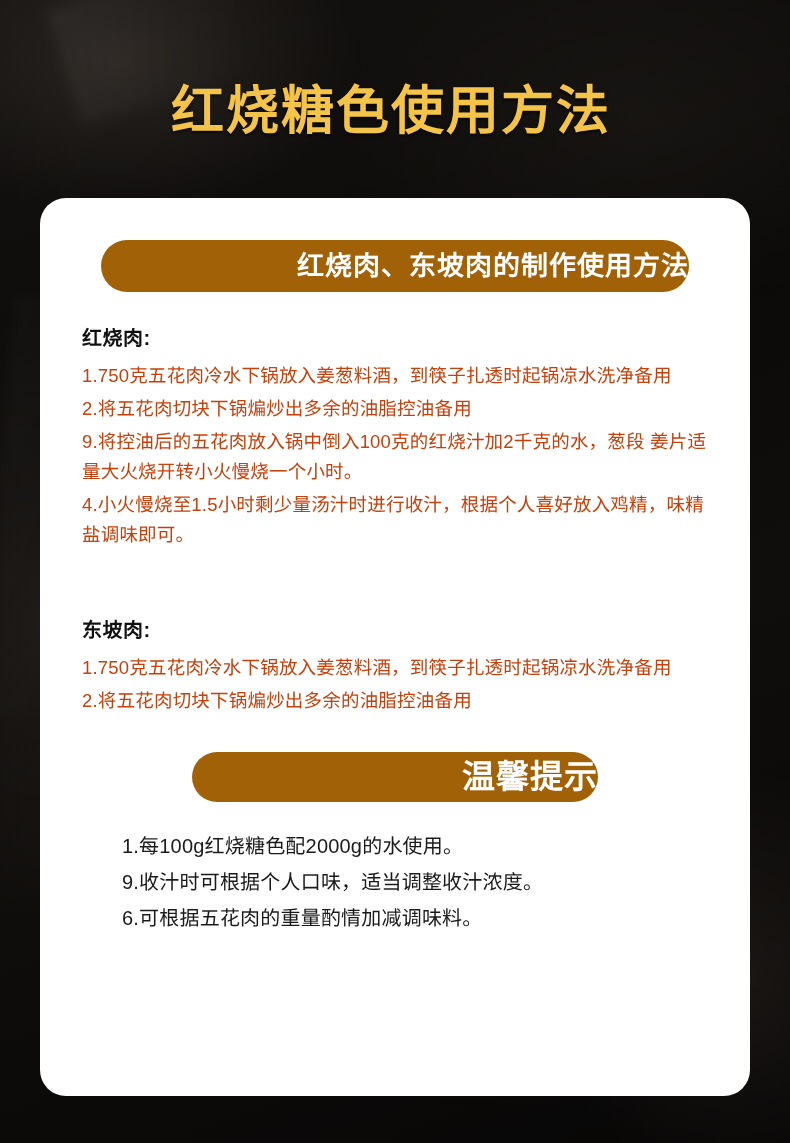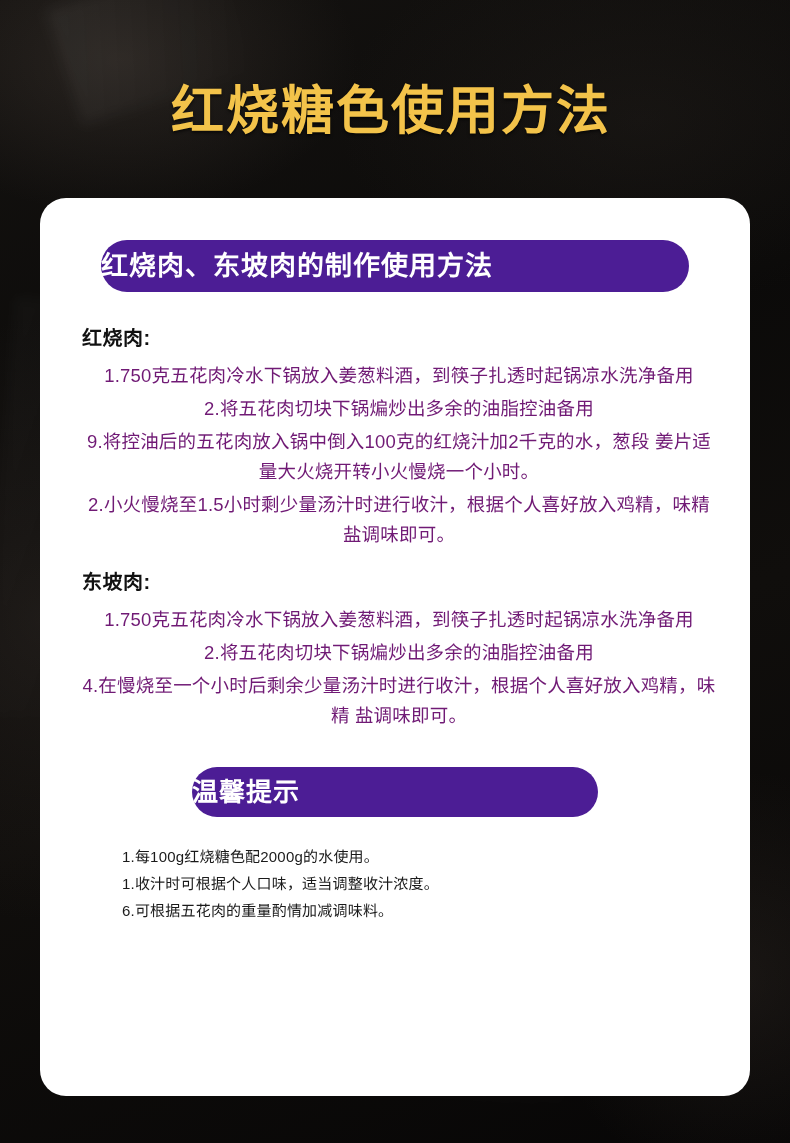--- a/index.html
+++ b/index.html
@@ -65,63 +65,62 @@
     height: 898px;
     background: #ffffff;
     border-radius: 26px;
     box-sizing: border-box;
     padding: 28px 34px 30px 34px;
   }
 
   .pill {
     display: block;
     margin: 0 auto;
-    background: #4c1d95;
+    background: #a16207;
     color: #ffffff;
     border-radius: 30px;
-    text-align: left;
+    text-align: right;
     font-weight: bold;
     letter-spacing: 1px;
   }
   .pill-main {
     width: 588px;
     height: 52px;
     line-height: 52px;
     font-size: 27px;
     margin-top: 14px;
   }
   .pill-tip {
     width: 406px;
     height: 50px;
     line-height: 50px;
-    font-size: 26px;
+    font-size: 33px;
     margin-top: 36px;
   }
 
   .section-head {
     font-size: 20px;
     font-weight: bold;
     color: #111111;
     margin: 30px 0 10px 8px;
     letter-spacing: 0.5px;
   }
-  .section-head.second { margin-top: 16px; }
+  .section-head.second { margin-top: 64px; }
 
   .step {
     font-size: 18.5px;
-    color: #701a75;
+    color: #c2410c;
     line-height: 1.62;
     margin: 3px 0 3px 8px;
     letter-spacing: 0.2px;
-    text-align: center;
   }
 
   .tips { margin-top: 26px; }
   .tip-line {
-    font-size: 15px;
+    font-size: 20px;
     color: #1a1a1a;
     line-height: 1.8;
     margin-left: 48px;
     letter-spacing: 0.2px;
   }
 </style>
 </head>
 <body>
 
 <div class="bg-texture"></div>
@@ -134,29 +133,28 @@
   <div class="main-title">红烧糖色使用方法</div>
 
   <div class="card">
 
     <div class="pill pill-main">红烧肉、东坡肉的制作使用方法</div>
 
     <div class="section-head">红烧肉:</div>
     <div class="step">1.750克五花肉冷水下锅放入姜葱料酒，到筷子扎透时起锅凉水洗净备用</div>
     <div class="step">2.将五花肉切块下锅煸炒出多余的油脂控油备用</div>
     <div class="step">9.将控油后的五花肉放入锅中倒入100克的红烧汁加2千克的水，葱段 姜片适量大火烧开转小火慢烧一个小时。</div>
-    <div class="step">2.小火慢烧至1.5小时剩少量汤汁时进行收汁，根据个人喜好放入鸡精，味精 盐调味即可。</div>
+    <div class="step">4.小火慢烧至1.5小时剩少量汤汁时进行收汁，根据个人喜好放入鸡精，味精 盐调味即可。</div>
 
     <div class="section-head second">东坡肉:</div>
     <div class="step">1.750克五花肉冷水下锅放入姜葱料酒，到筷子扎透时起锅凉水洗净备用</div>
     <div class="step">2.将五花肉切块下锅煸炒出多余的油脂控油备用</div>
-    <div class="step">4.在慢烧至一个小时后剩余少量汤汁时进行收汁，根据个人喜好放入鸡精，味精 盐调味即可。</div>
 
     <div class="pill pill-tip">温馨提示</div>
 
     <div class="tips">
       <div class="tip-line">1.每100g红烧糖色配2000g的水使用。</div>
-      <div class="tip-line">1.收汁时可根据个人口味，适当调整收汁浓度。</div>
+      <div class="tip-line">9.收汁时可根据个人口味，适当调整收汁浓度。</div>
       <div class="tip-line">6.可根据五花肉的重量酌情加减调味料。</div>
     </div>
 
   </div>
 </div>
 
 </body></html>

